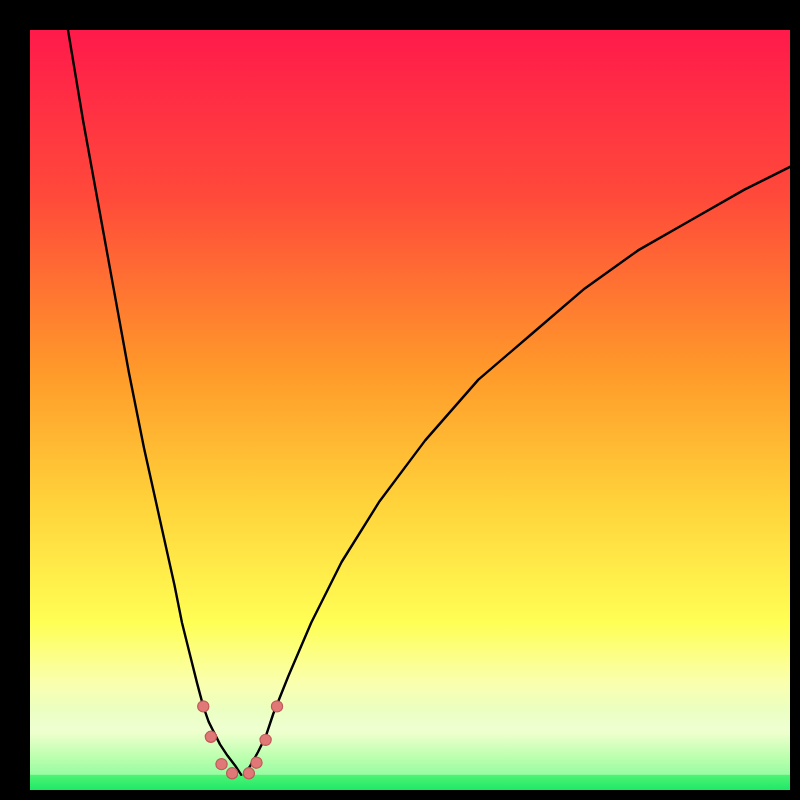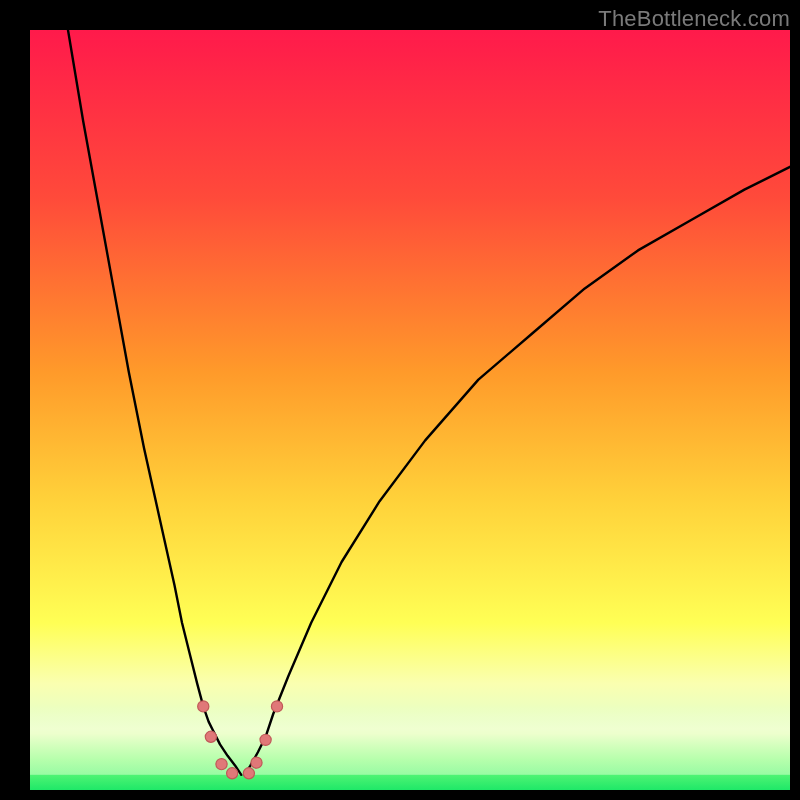--- a/index.html
+++ b/index.html
@@ -33,21 +33,20 @@
     top: 30px;
     width: 760px;
     height: 760px;
   }
   svg { display: block; }
 </style>
 </head>
 <body>
 
 <div class="frame">
-  <div class="watermark">TheBottleneck.com</div>
   <div class="plot-wrap">
     <svg id="plot-svg" width="760" height="760" viewBox="0 0 760 760">
         <defs>
           <linearGradient id="bg-grad" x1="0" y1="0" x2="0" y2="1">
             <stop offset="0%" stop-color="#ff1a4b"></stop>
             <stop offset="22%" stop-color="#ff4a3a"></stop>
             <stop offset="45%" stop-color="#ff9a2a"></stop>
             <stop offset="62%" stop-color="#ffd23a"></stop>
             <stop offset="78%" stop-color="#ffff55"></stop>
             <stop offset="86%" stop-color="#faffb0"></stop>

